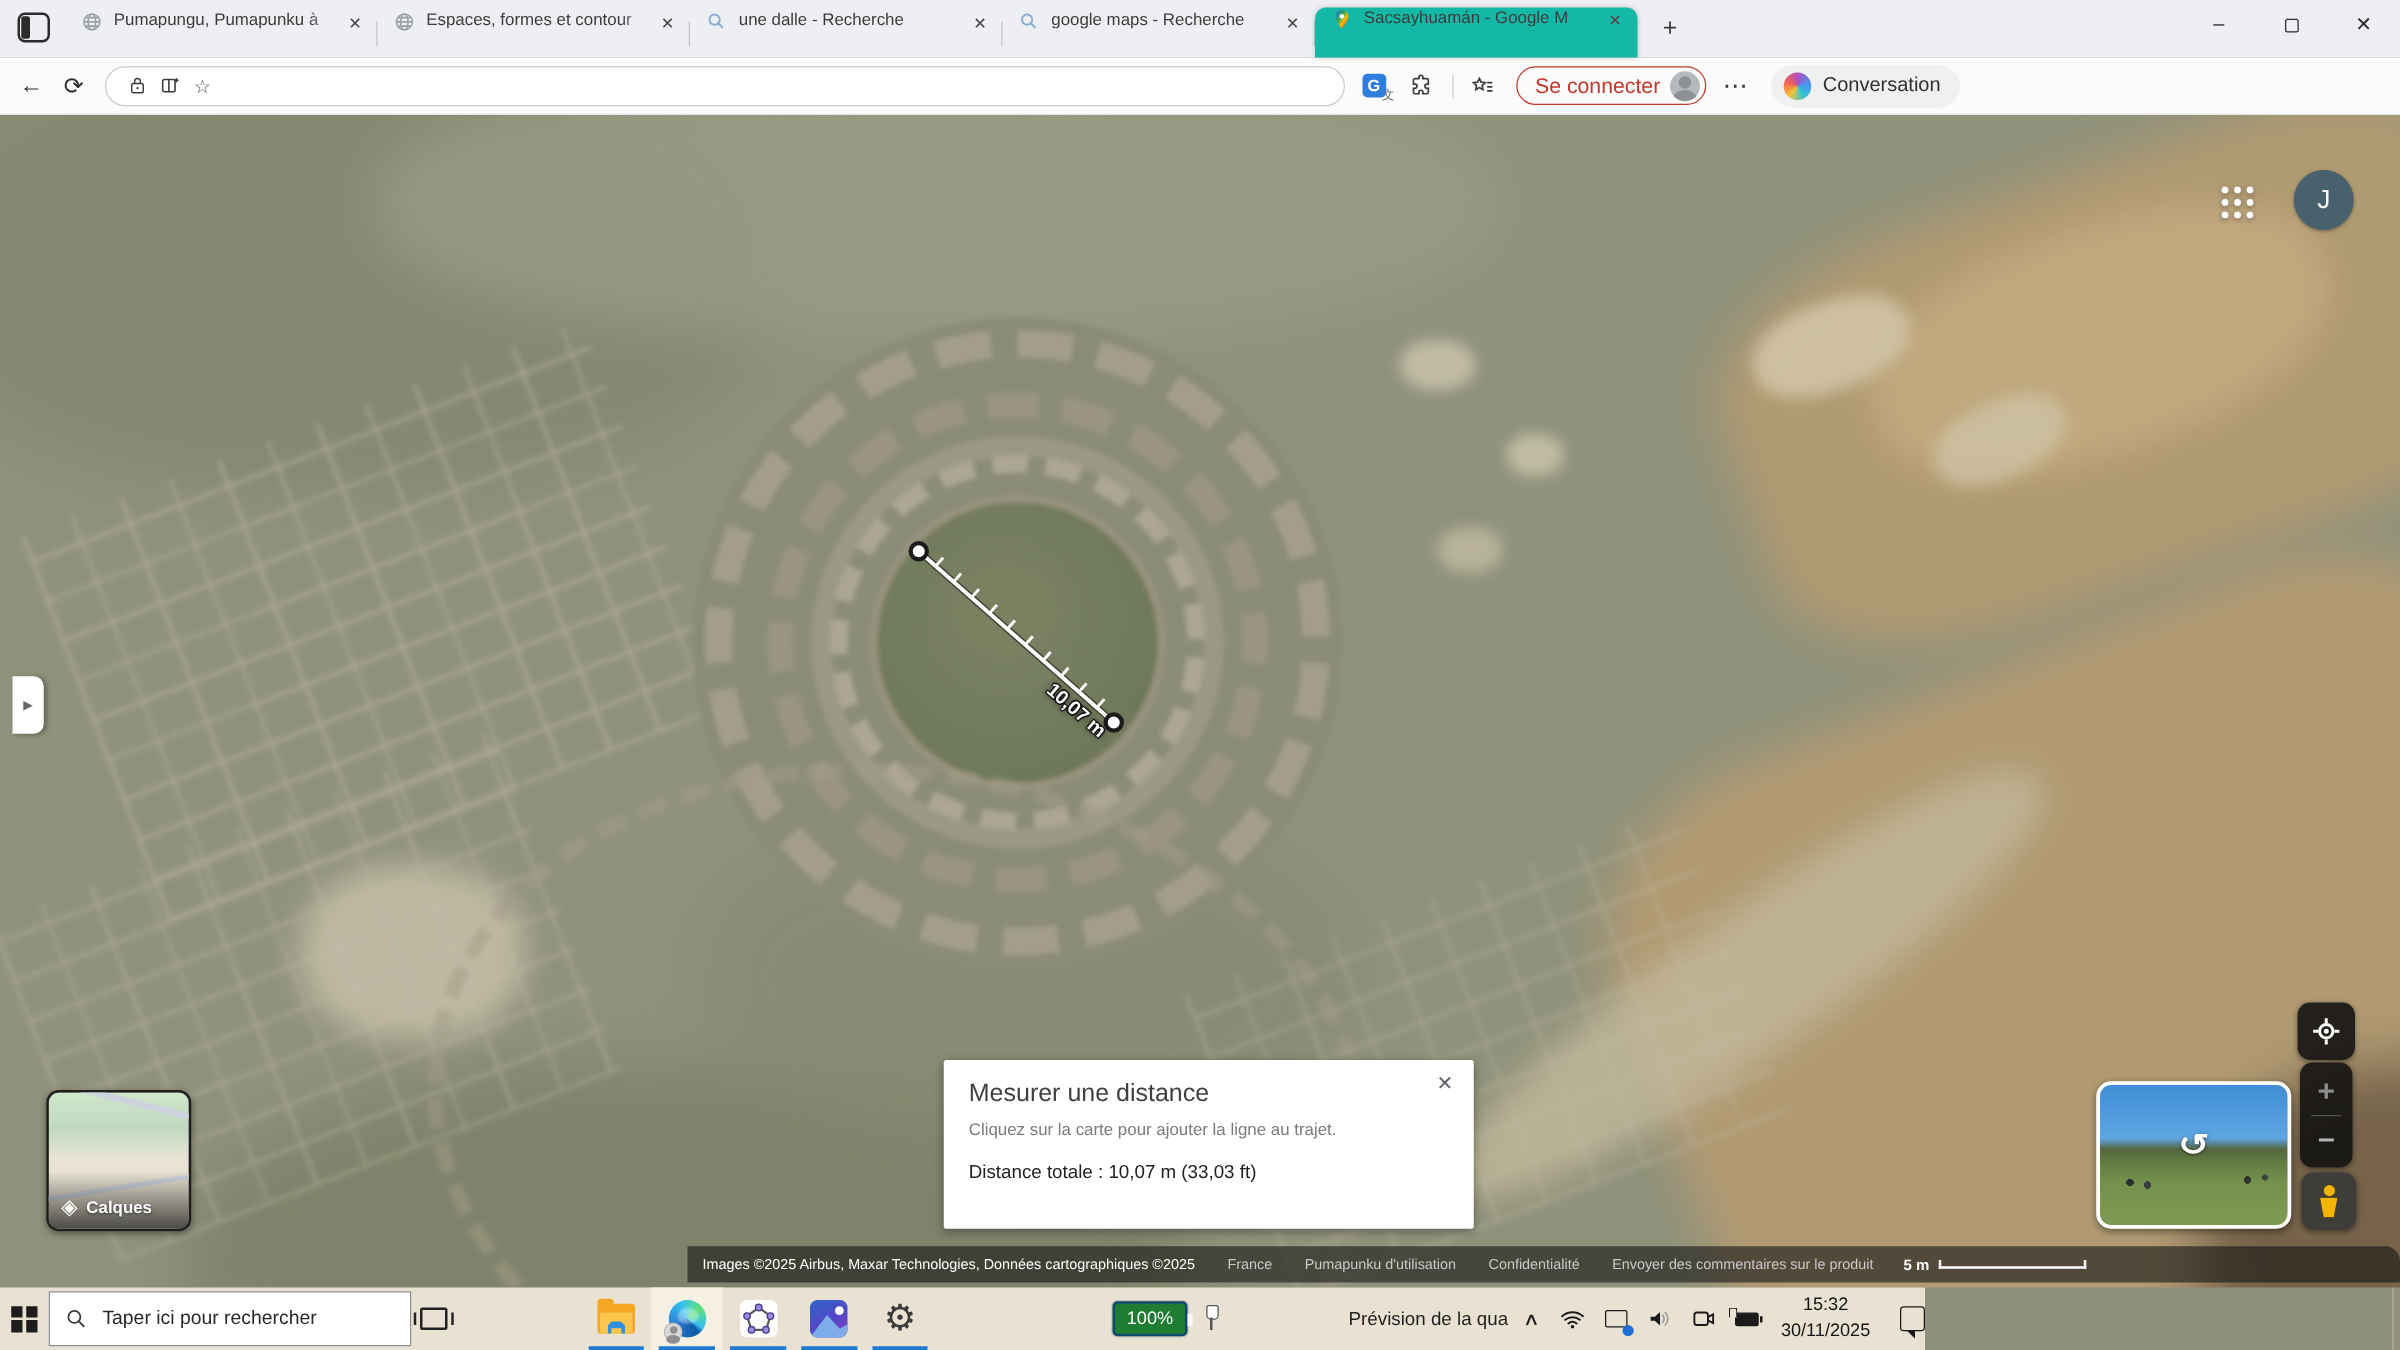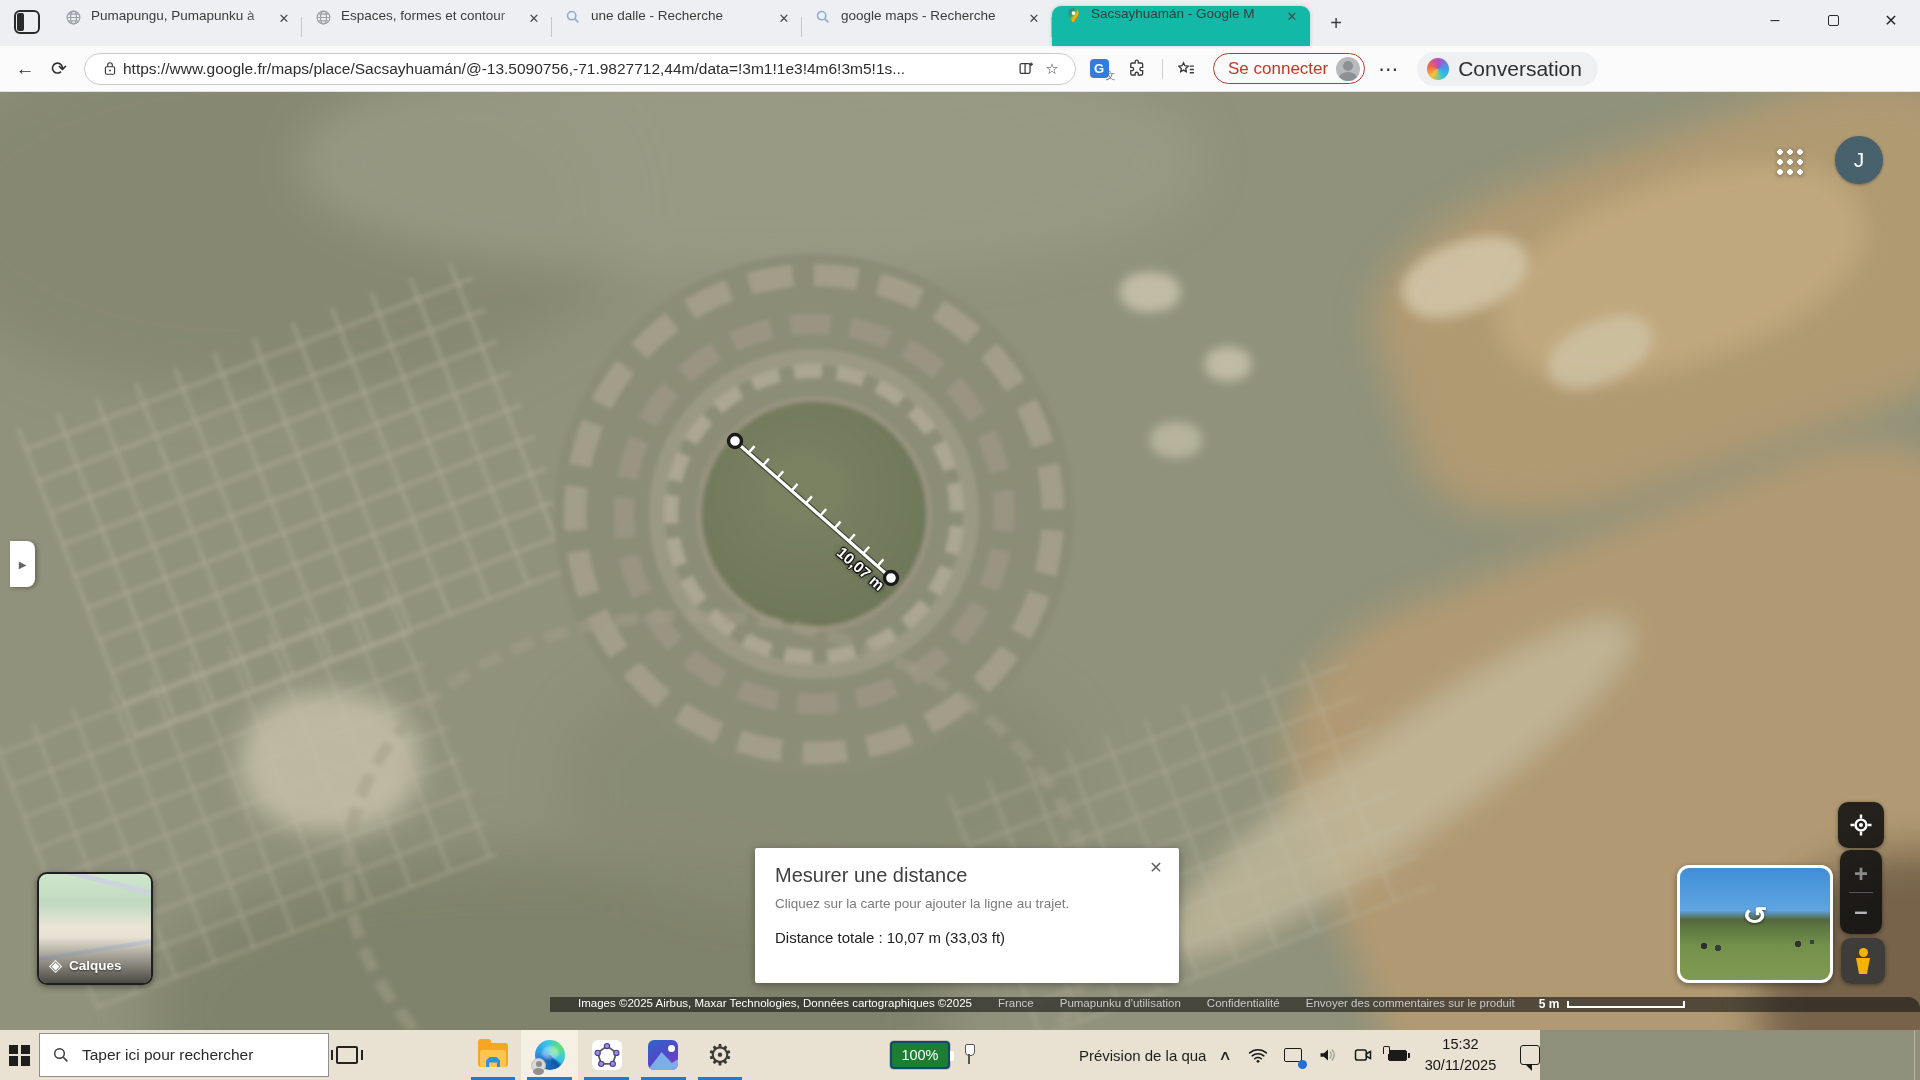--- a/index.html
+++ b/index.html
@@ -34,21 +34,21 @@
   .translate-badge { width:19px; height:19px; background:#2f7ede; border-radius:4px; color:#fff; font-size:13px; font-weight:700; display:flex; align-items:center; justify-content:center; position:relative; }
   .translate-badge::after { content:"文"; position:absolute; right:-7px; bottom:-5px; font-size:10px; color:#6b6b6b; font-weight:400; }
   .tb-divider { width:1px; height:20px; background:#cfcfcf; margin-left:10px; }
   .signin { margin-left:12px; height:31px; border:1.7px solid #c4362a; border-radius:16px; display:flex; align-items:center; gap:8px; padding:0 4px 0 14px; }
   .signin-label { color:#c4362a; font-size:17px; }
   .signin-avatar { width:24px; height:24px; border-radius:50%; background:#b7babd; position:relative; overflow:hidden; }
   .signin-avatar::before { content:""; position:absolute; left:7px; top:4px; width:10px; height:10px; border-radius:50%; background:#8d9094; }
   .signin-avatar::after { content:""; position:absolute; left:3px; top:15px; width:18px; height:12px; border-radius:50%; background:#8d9094; }
   .copilot-pill { margin-left:14px; height:34px; background:#eef0f2; border-radius:17px; display:flex; align-items:center; gap:9px; padding:0 16px 0 10px; }
   .copilot-ic { width:22px; height:22px; border-radius:50%; background:conic-gradient(from 220deg,#f6c233,#ef6355,#b14ec2,#4895ec,#32c5d8,#f6c233); }
-  .copilot-label { font-size:21px; color:#2f2f2f; }
+  .copilot-label { font-size:16px; color:#2f2f2f; }
 
   
   .map { position:absolute; top:92px; left:0; width:1920px; height:938px; overflow:hidden; background:#90927b; }
   .art { position:absolute; inset:0; filter:blur(2px) saturate(.92); }
   .patch { position:absolute; border-radius:45%; }
   .ringc { position:absolute; border-radius:50%; }
   .gridpatch { position:absolute; opacity:.55; filter:blur(1px);
     background:
       repeating-linear-gradient(0deg, rgba(196,190,168,.8) 0 3px, transparent 3px 34px),
       repeating-linear-gradient(90deg, rgba(196,190,168,.8) 0 3px, transparent 3px 42px); }
@@ -95,21 +95,21 @@
   .ctl-zoom { left:1840px; top:758px; width:42px; height:84px; flex-direction:column; }
   .zoom-plus { font-size:24px; color:#8b8b8b; font-weight:700; line-height:36px; }
   .zoom-div { width:24px; height:1px; background:#555; }
   .zoom-minus { font-size:24px; color:#b5b5b5; font-weight:700; line-height:36px; }
   .ctl-pegman { left:1841px; top:846px; width:44px; height:46px; background:rgba(58,58,58,.92); }
   .pegman { position:relative; width:18px; height:26px; }
   .pegman::before { content:""; position:absolute; left:4.5px; top:0; width:9px; height:9px; border-radius:50%; background:#f4b400; }
   .pegman::after { content:""; position:absolute; left:2px; top:10px; width:14px; height:16px; background:#f4b400; clip-path:polygon(0 0,100% 0,78% 100%,22% 100%); }
 
   
-  .attrib { position:absolute; left:550px; right:0; top:905px; height:15px; background:rgba(25,25,22,.62); border-top-right-radius:12px; display:flex; align-items:flex-start; color:#fff; font-size:11.5px;padding-left:16px; }
+  .attrib { position:absolute; left:550px; right:0; top:905px; height:29px; background:rgba(25,25,22,.62); border-top-right-radius:12px; display:flex; align-items:center; color:#fff; font-size:11.5px; }
   .attrib-images { margin-left:12px; white-space:nowrap; }
   .attrib-link { margin-left:26px; color:#c9c9c9; white-space:nowrap; }
   .scale-wrap { margin-left:24px; display:flex; align-items:center; gap:8px; }
   .scale-label { font-size:12px; font-weight:700; }
   .scale-bar { width:118px; height:7px; border-left:2px solid #fff; border-right:2px solid #fff; border-bottom:2px solid #fff; }
 
   
   .taskbar { position:absolute; left:0; top:1030px; width:1540px; height:50px; background:#e9e2d3; display:flex; align-items:center; }
   .start-btn { width:48px; height:50px; display:flex; align-items:center; justify-content:center; }
   .win-logo { width:21px; height:21px; display:grid; grid-template-columns:1fr 1fr; grid-template-rows:1fr 1fr; gap:2.5px; }
@@ -250,21 +250,20 @@
     <div class="navbtn">⟳</div>
 
     <div class="urlpill">
       <span class="pill-ic">
         <svg width="14" height="15" viewBox="0 0 24 26">
             <rect x="4" y="10" width="16" height="13" rx="2.5" fill="none" stroke="#3c3c3c" stroke-width="2"></rect>
             <path d="M8 10V7a4 4 0 0 1 8 0v3" fill="none" stroke="#3c3c3c" stroke-width="2"></path>
             <circle cx="12" cy="16.5" r="1.6" fill="#3c3c3c"></circle>
           </svg>
       </span>
-      <span class="url-text">https://www.google.fr/maps/place/Sacsayhuamán/@-13.5090756,-71.9827712,44m/data=!3m1!1e3!4m6!3m5!1s...</span>
       <span class="pill-ic">
         <svg width="17" height="17" viewBox="0 0 24 24">
             <rect x="3" y="5" width="14" height="14" rx="2" fill="none" stroke="#3c3c3c" stroke-width="1.8"></rect>
             <path d="M10 5v14" stroke="#3c3c3c" stroke-width="1.8"></path>
             <path d="M18.5 3.5v5 M16 6h5" stroke="#3c3c3c" stroke-width="1.8"></path>
           </svg>
       </span>
       <span class="pill-ic">☆</span>
     </div>
 

